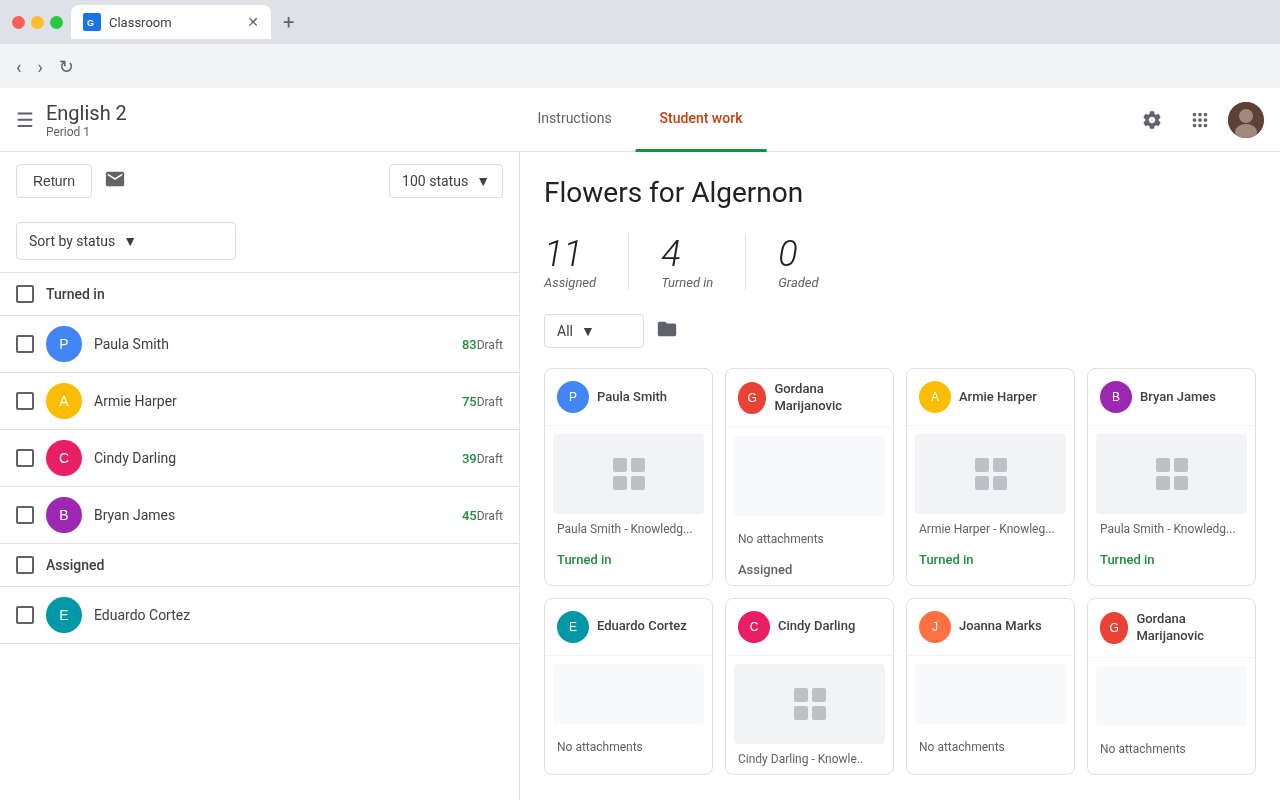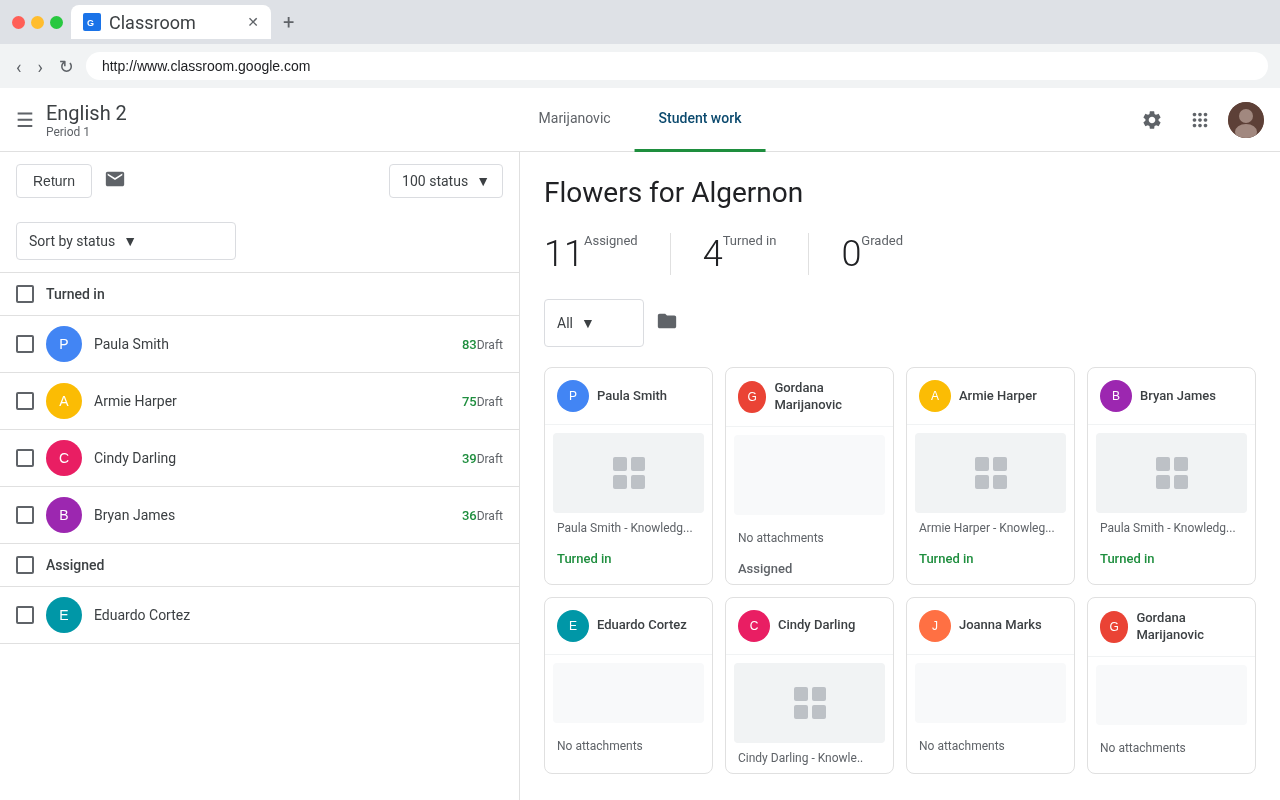--- a/index.html
+++ b/index.html
@@ -26,21 +26,21 @@
     .dot-green { background: #28c840; }
     .browser-tab {
       display: flex; align-items: center; background: white; border-radius: 8px 8px 0 0;
       padding: 6px 12px; gap: 8px; height: 34px; min-width: 200px;
     }
     .tab-favicon {
       width: 18px; height: 18px; background: #1a73e8; border-radius: 2px;
       display: flex; align-items: center; justify-content: center;
       font-size: 11px; color: white; font-weight: bold;
     }
-    .tab-title { font-size: 18px; color: #3c4043; flex: 1; }
+    .tab-title { font-size: 13px; color: #3c4043; flex: 1; }
     .tab-close { color: #5f6368; font-size: 14px; cursor: pointer; }
     .new-tab-btn { color: #5f6368; font-size: 20px; cursor: pointer; margin-left: 4px; }
     .browser-nav {
       display: flex; align-items: center; padding: 4px 12px; gap: 8px; height: 44px; background: #f1f3f4;
     }
     .nav-btn { color: #5f6368; font-size: 18px; cursor: pointer; padding: 4px; }
     .address-bar {
       flex: 1; background: white; border-radius: 20px; padding: 6px 16px;
       font-size: 14px; color: #202124; border: none; outline: none;
     }
@@ -57,21 +57,21 @@
     .menu-icon { color: #5f6368; cursor: pointer; font-size: 20px; margin-right: 12px; }
     .header-logo { display: flex; flex-direction: column; }
     .header-title { font-size: 20px; color: #3c4043; font-weight: 400; line-height: 1.2; }
     .header-subtitle { font-size: 12px; color: #5f6368; }
     .header-tabs { display: flex; align-items: center; position: absolute; left: 50%; transform: translateX(-50%); gap: 0; }
     .header-tab {
       padding: 0 24px; height: 64px; display: flex; align-items: center;
       font-size: 14px; color: #5f6368; cursor: pointer; border-bottom: 3px solid transparent;
       position: relative; text-decoration: none;
     }
-    .header-tab.active { color: #0c4a6e; border-bottom-color: #1e8e3e; font-weight: 500; }
+    .header-tab.active { color: #c2410c; border-bottom-color: #1e8e3e; font-weight: 500; }
     .header-actions { margin-left: auto; display: flex; align-items: center; gap: 8px; }
     .header-icon-btn {
       width: 40px; height: 40px; border-radius: 50%; display: flex;
       align-items: center; justify-content: center; cursor: pointer; color: #5f6368;
       font-size: 20px;
     }
     .avatar-circle {
       width: 36px; height: 36px; border-radius: 50%; background: #6d4c41;
       display: flex; align-items: center; justify-content: center; overflow: hidden; cursor: pointer;
     }
@@ -128,30 +128,30 @@
     .student-status { font-size: 12px; color: #5f6368; }
     .grade-col { display: flex; flex-direction: row; align-items: flex-end; justify-content: flex-end; }
 
     
     .checkbox { width: 18px; height: 18px; border: 2px solid #5f6368; border-radius: 2px; flex-shrink: 0; }
 
     
     .right-panel { flex: 1; overflow-y: auto; padding: 24px; }
     .assignment-title { font-size: 28px; color: #202124; font-weight: 400; margin-bottom: 24px; }
     .stats-row { display: flex; gap: 0; margin-bottom: 24px; }
-    .stat-item { display: flex; flex-direction: row; padding-right: 32px; margin-right: 32px; border-right: 1px solid #e0e0e0; }
+    .stat-item { display: flex; flex-direction: column; padding-right: 32px; margin-right: 32px; border-right: 1px solid #e0e0e0; font-style: italic; }
     .stat-item:last-child { border-right: none; }
     .stat-number { font-size: 36px; color: #202124; font-weight: 300; }
     .stat-label { font-size: 13px; color: #5f6368; }
 
     
     .filter-row { display: flex; align-items: center; gap: 12px; margin-bottom: 20px; }
     .filter-select {
       background: white; border: 1px solid #dadce0; border-radius: 4px;
-      padding: 15px 12px; font-size: 14px; color: #3c4043; cursor: pointer;
+      padding: 8px 12px; font-size: 14px; color: #3c4043; cursor: pointer;
       display: flex; align-items: center; gap: 8px; min-width: 100px;
     }
     .folder-icon { color: #5f6368; font-size: 20px; cursor: pointer; }
 
     
     .cards-grid { display: grid; grid-template-columns: repeat(4, 1fr); gap: 12px; }
     .student-card {
       border: 1px solid #e0e0e0; border-radius: 8px; overflow: hidden;
       background: white; cursor: pointer;
     }
@@ -213,35 +213,34 @@
         </div>
         <span class="tab-title">Classroom</span>
         <span class="tab-close">✕</span>
       </div>
       <span class="new-tab-btn">+</span>
     </div>
     <div class="browser-nav">
       <span class="nav-btn">‹</span>
       <span class="nav-btn">›</span>
       <span class="nav-btn">↻</span>
-      <input class="address-bar" type="text" value="http://www.classroom.google.com" style="">
     </div>
   </div>
 </div>
 
 <div class="app">
 
   <div class="app-header">
     <span class="menu-icon">☰</span>
     <div class="header-logo">
       <span class="header-title">English 2</span>
       <span class="header-subtitle">Period 1</span>
     </div>
     <div class="header-tabs">
-      <a class="header-tab">Marijanovic</a>
+      <a class="header-tab">Instructions</a>
       <a class="header-tab active">Student work</a>
     </div>
     <div class="header-actions">
       <div class="header-icon-btn">
         <svg width="22" height="22" viewBox="0 0 24 24" fill="#5f6368">
             <path d="M19.14 12.94c.04-.3.06-.61.06-.94 0-.32-.02-.64-.07-.94l2.03-1.58c.18-.14.23-.41.12-.61l-1.92-3.32c-.12-.22-.37-.29-.59-.22l-2.39.96c-.5-.38-1.03-.7-1.62-.94l-.36-2.54c-.04-.24-.24-.41-.48-.41h-3.84c-.24 0-.43.17-.47.41l-.36 2.54c-.59.24-1.13.57-1.62.94l-2.39-.96c-.22-.08-.47 0-.59.22L2.74 8.87c-.12.21-.08.47.12.61l2.03 1.58c-.05.3-.09.63-.09.94s.02.64.07.94l-2.03 1.58c-.18.14-.23.41-.12.61l1.92 3.32c.12.22.37.29.59.22l2.39-.96c.5.38 1.03.7 1.62.94l.36 2.54c.05.24.24.41.48.41h3.84c.24 0 .44-.17.47-.41l.36-2.54c.59-.24 1.13-.56 1.62-.94l2.39.96c.22.08.47 0 .59-.22l1.92-3.32c.12-.22.07-.47-.12-.61l-2.01-1.58zM12 15.6c-1.98 0-3.6-1.62-3.6-3.6s1.62-3.6 3.6-3.6 3.6 1.62 3.6 3.6-1.62 3.6-3.6 3.6z"></path>
           </svg>
       </div>
       <div class="header-icon-btn">
         <svg width="22" height="22" viewBox="0 0 24 24" fill="#5f6368">
@@ -322,21 +321,21 @@
             <span class="student-status">Draft</span>
           </div>
         </div>
         <div class="student-row">
           <div class="checkbox"></div>
           <div class="student-avatar av-bryan">
             <span class="av-letter">B</span>
           </div>
           <span class="student-name">Bryan James</span>
           <div class="grade-col">
-            <span class="student-grade">36</span>
+            <span class="student-grade">45</span>
             <span class="student-status">Draft</span>
           </div>
         </div>
       </div>
 
       <div class="section-header">
         <div class="checkbox"></div>
         <span class="section-label">Assigned</span>
       </div>
       <div class="student-row">

